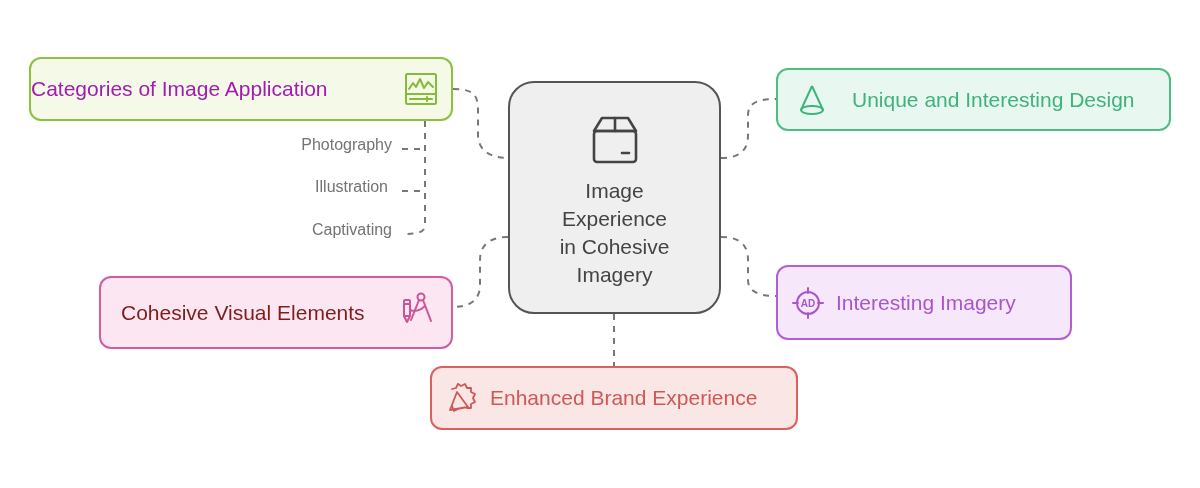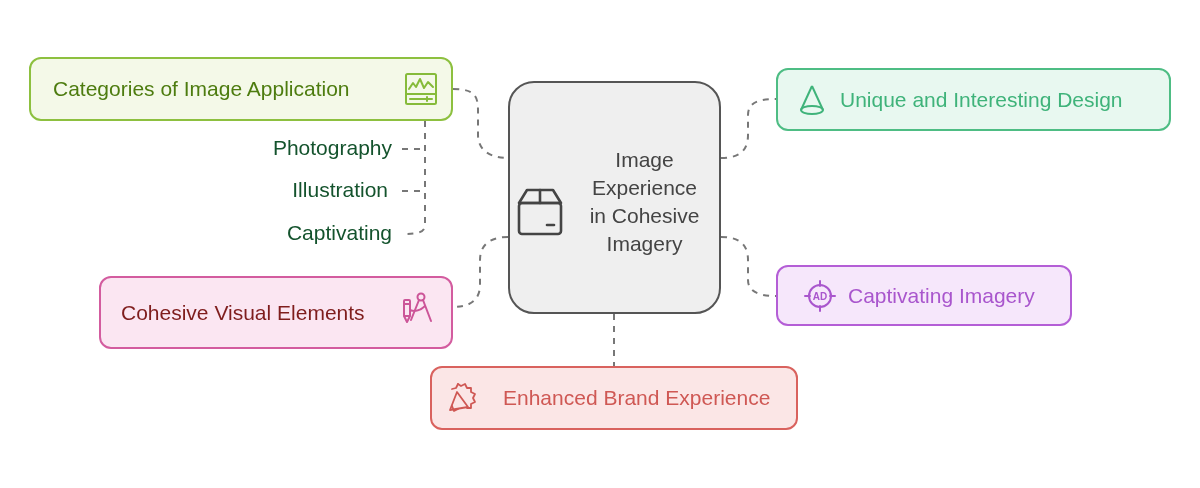--- a/index.html
+++ b/index.html
@@ -13,46 +13,46 @@
     .node {
       position: absolute; box-sizing: border-box;
       border: 2px solid; border-radius: 12px;
       display: flex; align-items: center;
       font-size: 21px; white-space: nowrap;
     }
     .node .label { display: inline-block; }
     .node .icon { display: inline-flex; width: 36px; height: 36px; align-items: center; justify-content: center; }
     .node .icon svg { width: 36px; height: 36px; }
 
-    .n-categories { left: 29px; top: 57px; width: 424px; height: 64px; background: #f4f9e8; border-color: #8dc03f; color: #4d7c0f; padding-left: 22px; }
+    .n-categories { left: 29px; top: 57px; width: 424px; height: 64px; background: #f4f9e8; border-color: #8dc03f; color: #a21caf; }
     .n-categories .icon { position: absolute; left: 372px; top: 12px; }
 
-    .n-unique { left: 776px; top: 68px; width: 395px; height: 63px; background: #e8f8f0; border-color: #4ebd84; color: #3fb37a; padding-left: 16px; }
+    .n-unique { left: 776px; top: 68px; width: 395px; height: 63px; background: #e8f8f0; border-color: #4ebd84; color: #3fb37a; padding-left: 16px; gap: 12px; }
     .n-unique .label { margin-left: 10px; }
 
-    .n-captivating { left: 776px; top: 265px; width: 296px; height: 61px; background: #f6e7fb; border-color: #b45ed6; color: #a956cd; padding-left: 24px; }
+    .n-captivating { left: 776px; top: 265px; width: 296px; height: 75px; background: #f6e7fb; border-color: #b45ed6; color: #a956cd; padding-left: 12px; }
     .n-captivating .label { margin-left: 10px; }
 
     .n-cohesive { left: 99px; top: 276px; width: 354px; height: 73px; background: #fbe6f2; border-color: #d35c9f; color: #7f1d1d; padding-left: 20px; }
     .n-cohesive .icon { position: absolute; left: 298px; top: 12px; }
 
     .n-enhanced { left: 430px; top: 366px; width: 368px; height: 64px; background: #fbe6e6; border-color: #d9625e; color: #cf5854; padding-left: 12px; }
-    .n-enhanced .label { margin-left: 23px; text-align: right; }
+    .n-enhanced .label { margin-left: 10px; text-align: right; }
 
     .center {
       position: absolute; left: 508px; top: 81px; width: 213px; height: 233px;
       box-sizing: border-box; border: 2.5px solid #555555; border-radius: 26px;
       background: #efefef; color: #444444;
-      display: flex; flex-direction: row; align-items: center;
+      display: flex; flex-direction: column; align-items: center;
     }
     .center .icon { margin-top: 26px; width: 60px; height: 60px; }
     .center .title { margin-top: 8px; font-size: 21px; line-height: 28px; text-align: center; width: 160px; }
 
     .sub {
-      position: absolute; font-size: 21px; color: #14532d; text-align: right;
+      position: absolute; font-size: 16px; color: #737373; text-align: right;
       white-space: nowrap;
     }
     .sub-1 { right: 808px; top: 136px; }
     .sub-2 { right: 812px; top: 178px; }
     .sub-3 { right: 808px; top: 221px; }
   </style>
 </head>
 <body>
 
 <div class="canvas">
@@ -122,21 +122,21 @@
   </div>
 
   <div class="node n-captivating">
     <span class="icon">
       <svg viewBox="0 0 36 36" fill="none" stroke="#a956cd" stroke-width="2" stroke-linecap="round">
         <circle cx="18" cy="18" r="11"></circle>
         <path d="M18 3 V8 M18 28 V33 M3 18 H8 M28 18 H33"></path>
         <text x="18" y="22" text-anchor="middle" font-size="10" font-weight="bold" fill="#a956cd" stroke="none" font-family="Liberation Sans, sans-serif">AD</text>
       </svg>
     </span>
-    <span class="label">Captivating Imagery</span>
+    <span class="label">Interesting Imagery</span>
   </div>
 
   <div class="node n-cohesive">
     <span class="label">Cohesive Visual Elements</span>
     <span class="icon">
       <svg viewBox="0 0 36 36" fill="none" stroke="#cc5598" stroke-width="2" stroke-linejoin="round" stroke-linecap="round">
         <rect x="5" y="10" width="6" height="16" rx="1"></rect>
         <path d="M5 14 H11"></path>
         <path d="M5 26 L8 32 L11 26"></path>
         <circle cx="22" cy="7" r="3.5"></circle>

